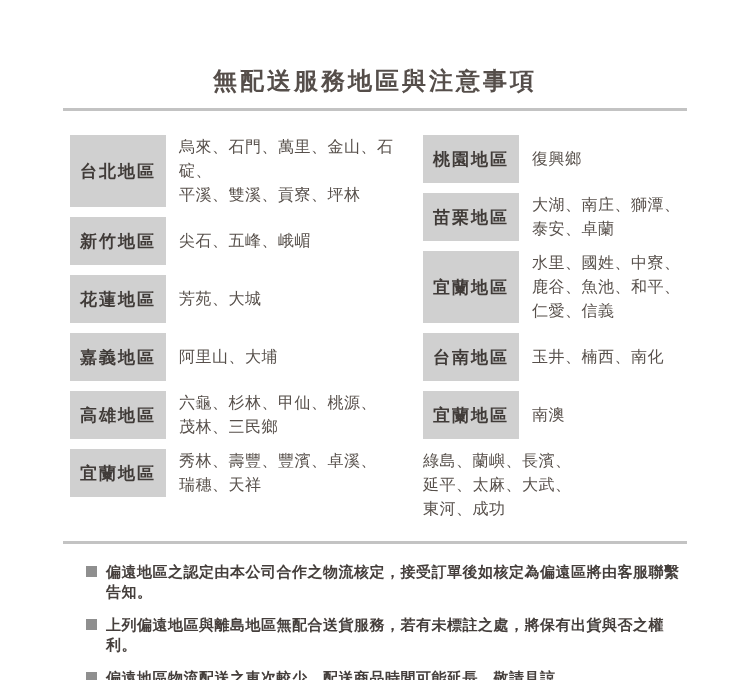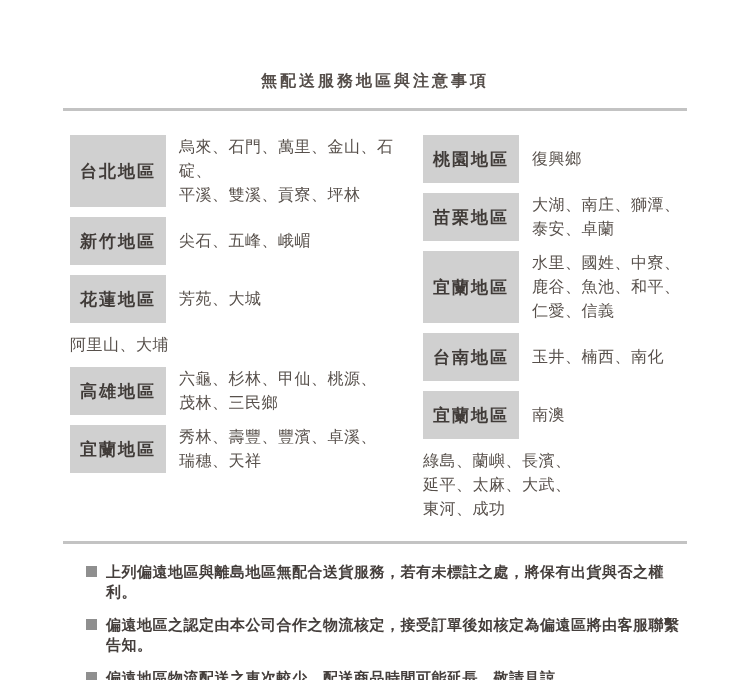--- a/index.html
+++ b/index.html
@@ -6,21 +6,21 @@
   html, body {
     width: 750px; height: 680px;
     background: #ffffff;
     font-family: "Liberation Sans", "DejaVu Sans", sans-serif;
     overflow: hidden;
   }
   .page { width: 750px; height: 680px; padding-top: 66px; }
 
   .title {
     text-align: center;
-    font-size: 16px;
+    font-size: 24px;
     font-weight: bold;
     letter-spacing: 3px;
     line-height: 30px;
     color: #554e4a;
   }
 
   .divider {
     height: 3px;
     background: #c3c3c3;
     margin: 12px 63px 0 63px;
@@ -102,20 +102,21 @@
     <div class="region-label">新竹地區</div>
     <div class="region-areas">尖石、五峰、峨嵋</div>
   </div>
 
   <div class="row">
     <div class="region-label">花蓮地區</div>
     <div class="region-areas">芳苑、大城</div>
   </div>
 
   <div class="row">
+    <div class="region-label">嘉義地區</div>
     <div class="region-areas">阿里山、大埔</div>
   </div>
 
   <div class="row">
     <div class="region-label">高雄地區</div>
     <div class="region-areas">六龜、杉林、甲仙、桃源、
 茂林、三民鄉</div>
   </div>
 
   <div class="row">
@@ -159,26 +160,26 @@
 東河、成功</div>
   </div>
 </div>
   </div>
 
   <div class="divider divider-bottom"></div>
 
   <div class="notes" id="notes">
   <div class="note">
     <span class="bullet"></span>
-    <span class="note-text">上列偏遠地區與離島地區無配合送貨服務，若有未標註之處，將保有出貨與否之權利。</span>
+    <span class="note-text">偏遠地區之認定由本公司合作之物流核定，接受訂單後如核定為偏遠區將由客服聯繫告知。</span>
   </div>
 
   <div class="note">
     <span class="bullet"></span>
-    <span class="note-text">偏遠地區之認定由本公司合作之物流核定，接受訂單後如核定為偏遠區將由客服聯繫告知。</span>
+    <span class="note-text">上列偏遠地區與離島地區無配合送貨服務，若有未標註之處，將保有出貨與否之權利。</span>
   </div>
 
   <div class="note">
     <span class="bullet"></span>
     <span class="note-text">偏遠地區物流配送之車次較少，配送商品時間可能延長，敬請見諒。</span>
   </div>
 </div>
 
 </div>
 

